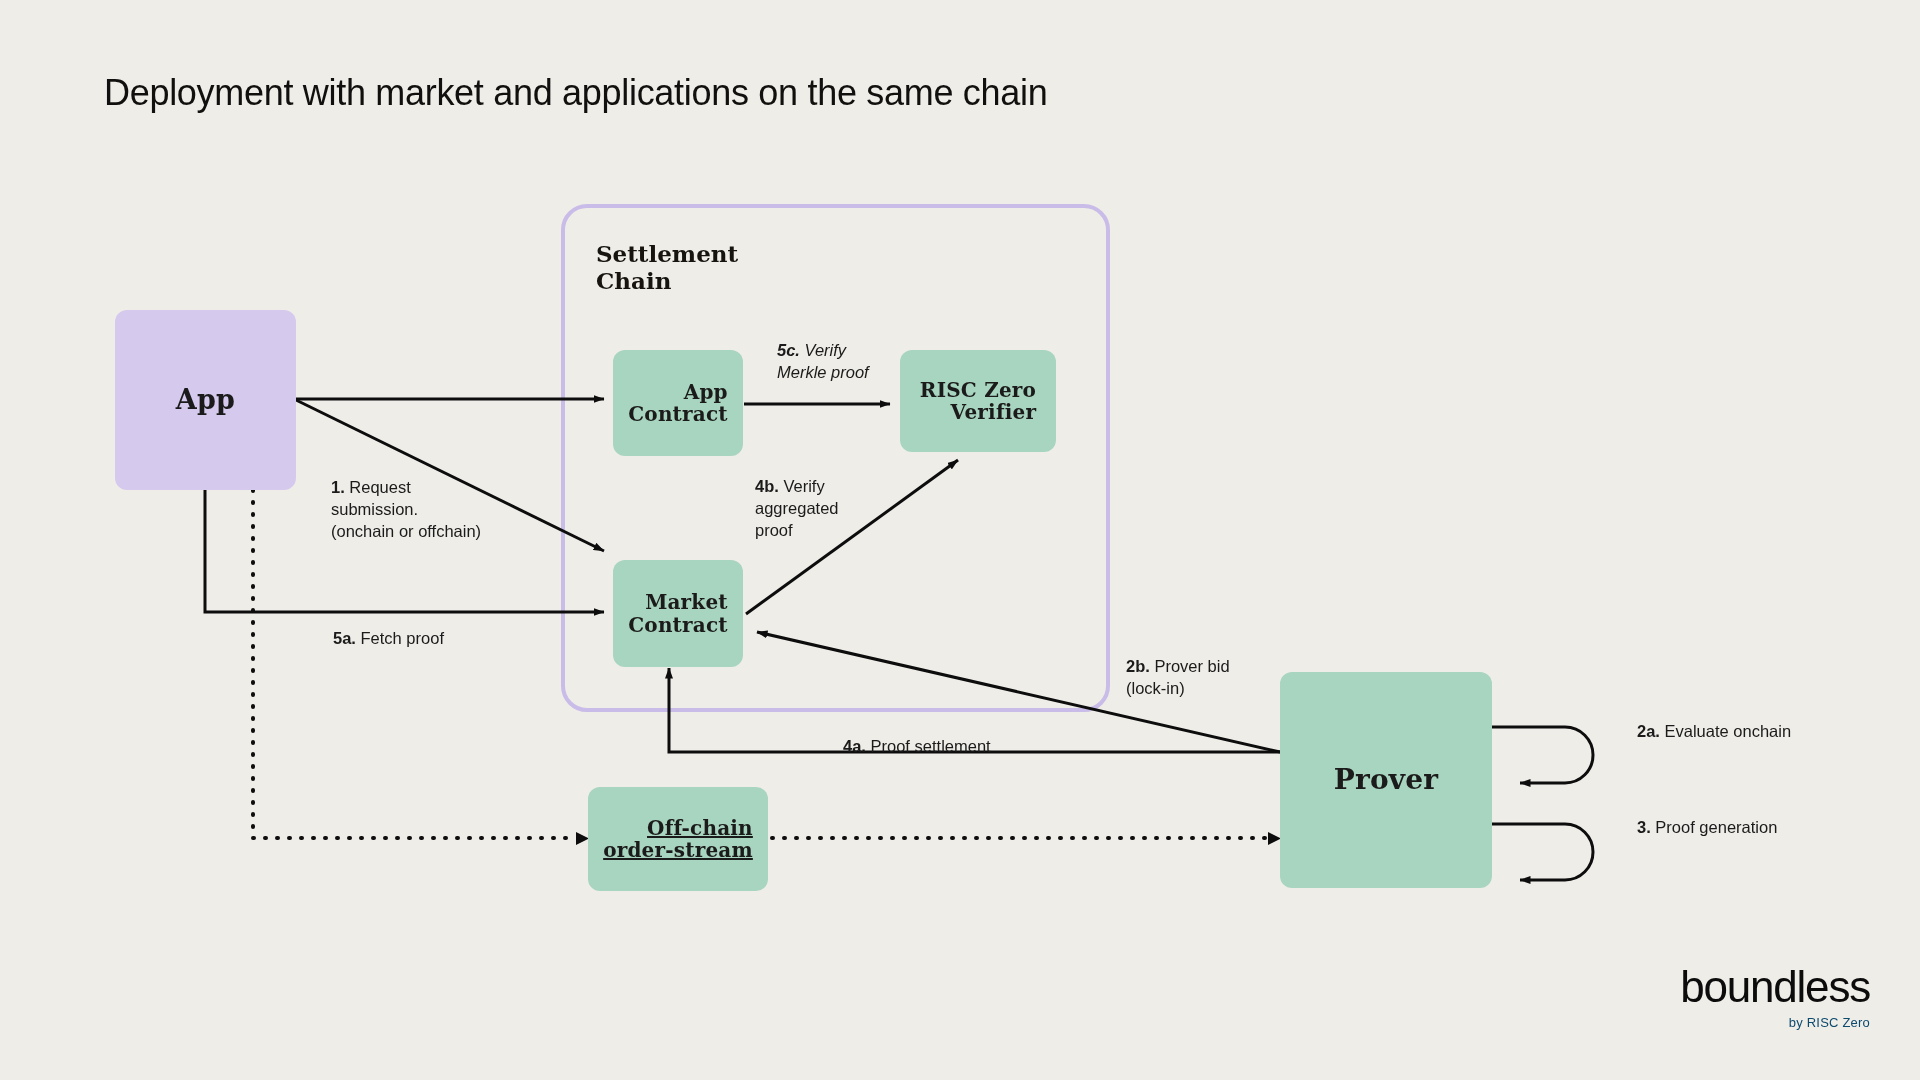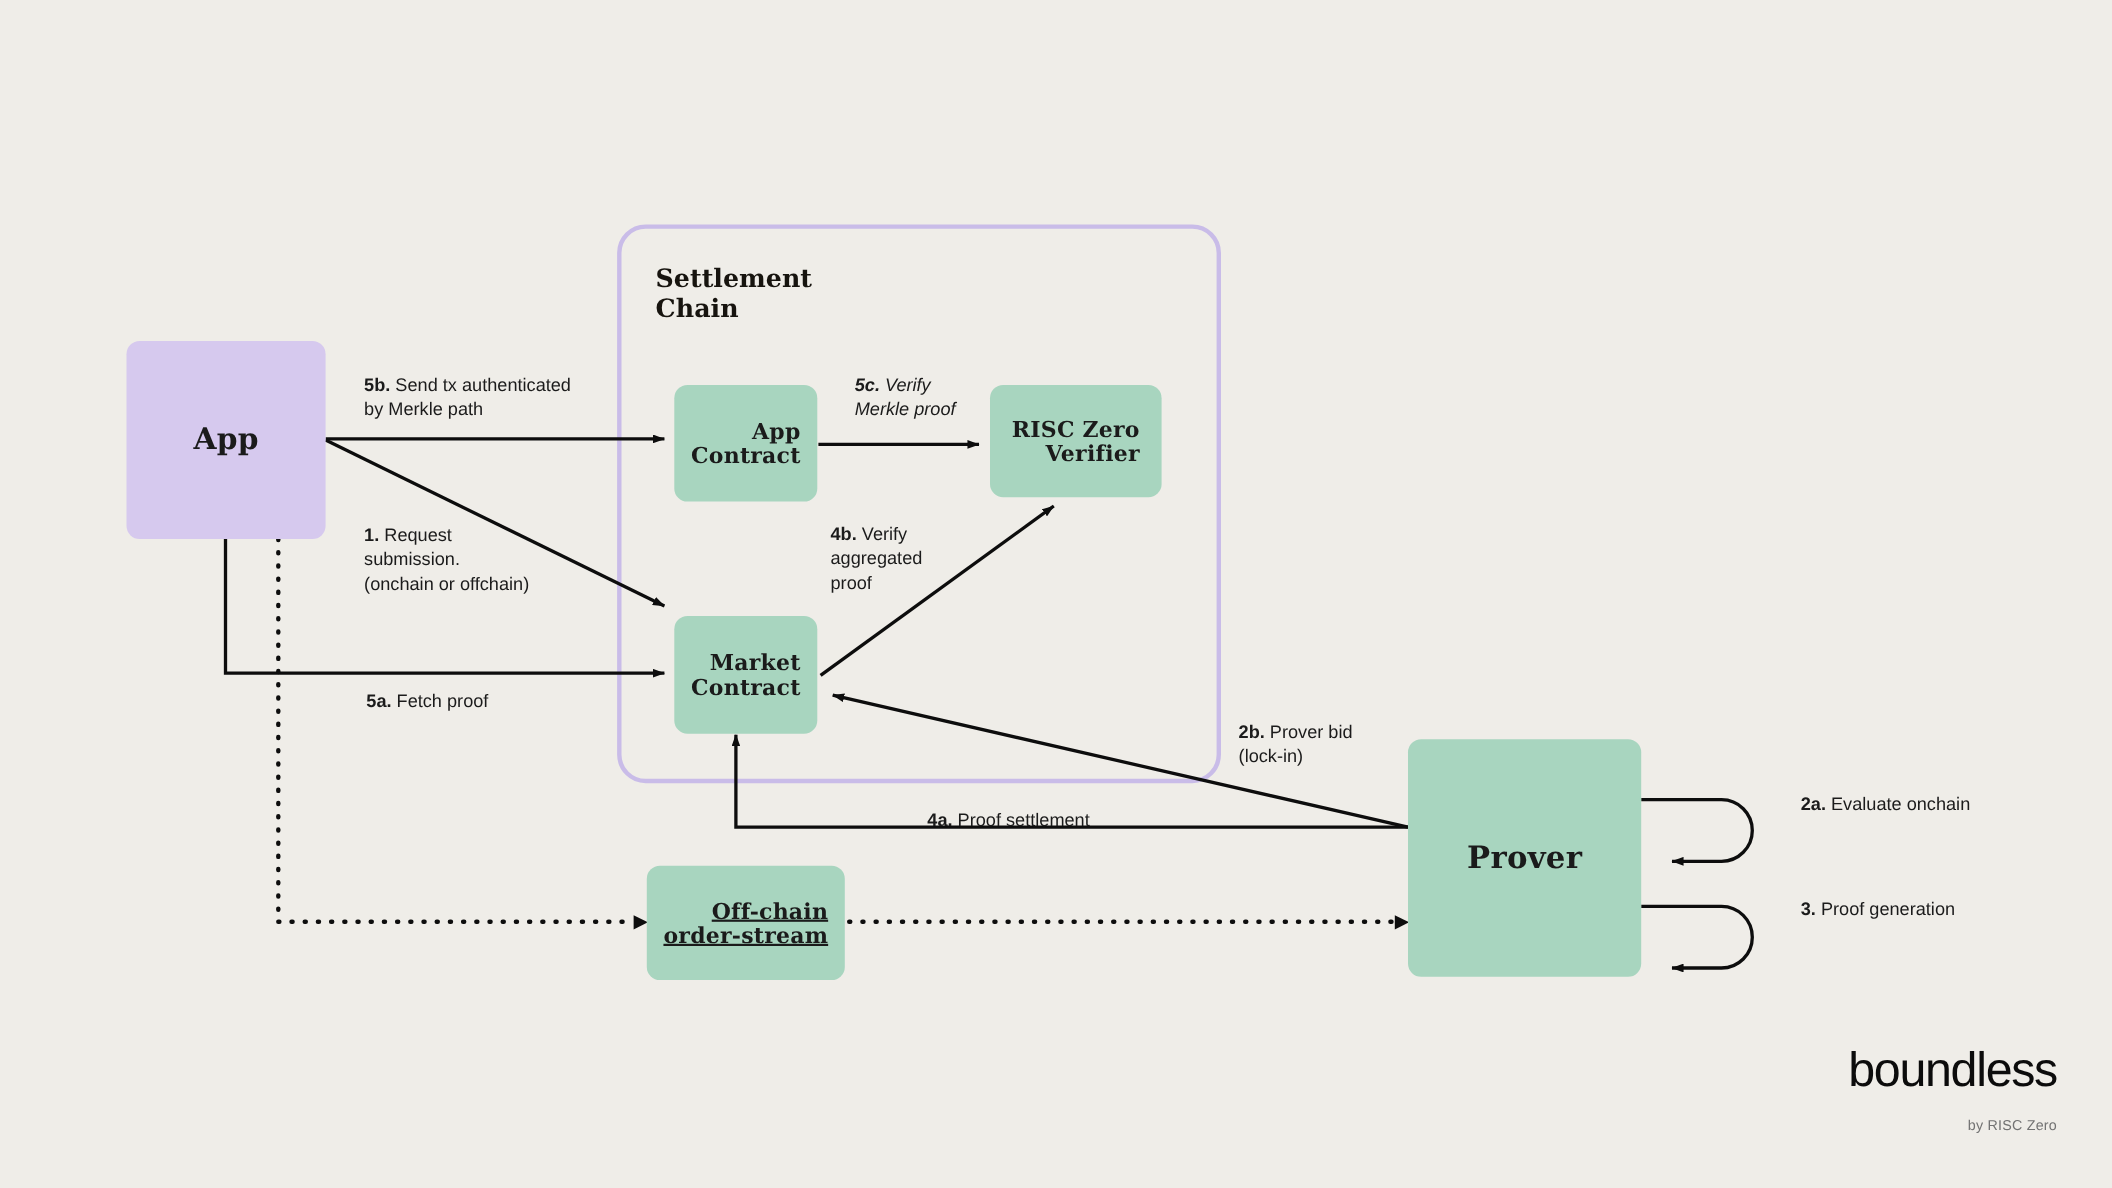--- a/index.html
+++ b/index.html
@@ -101,29 +101,30 @@
     font-weight: 400;
     letter-spacing: -1.2px;
     color: #0C0C0C;
     line-height: 1;
   }
   #brand-sub {
     font-family: "Liberation Sans", sans-serif;
     font-size: 13px;
     font-weight: 400;
     letter-spacing: 0.2px;
-    color: #737373;
-    margin-top: 20px;
+    color: #0c4a6e;
+    margin-top: 6px;
   }
 </style>
 </head>
 <body>
 
 <div id="canvas">
 
+  <div id="page-title">Deployment with market and applications on the same chain</div>
 
   <div id="settlement-chain-box"></div>
   <div id="settlement-chain-title">Settlement
 Chain</div>
 
   <svg class="layer" viewBox="0 0 1920 1080">
     <defs>
       <marker id="arrowhead" markerWidth="11" markerHeight="8" refX="10.5" refY="4" orient="auto" markerUnits="userSpaceOnUse">
         <path d="M0,0 L11,4 L0,8 z" fill="#0D0D0D"></path>
       </marker>
@@ -184,22 +185,20 @@
 
   <div class="node green" style="left:588px; top:787px; width:180px; height:104px; font-size:20px; white-space:pre-line;text-decoration:underline;">
     <span>Off-chain
 order-stream</span>
   </div>
 
   <div class="node green" style="left:1280px; top:672px; width:212px; height:216px; font-size:28px;">
     <span>Prover</span>
   </div>
 
-  <div class="edge-label" style="left:331px; top:340px; width:230px;"><b>5b.</b><span> Send tx authenticated
-by Merkle path</span></div>
 
   <div class="edge-label" style="left:331px; top:477px; width:190px;"><b>1.</b><span> Request
 submission.
 (onchain or offchain)</span></div>
 
   <div class="edge-label" style="left:777px; top:340px; width:140px;font-style:italic;"><b>5c.</b><span> Verify
 Merkle proof</span></div>
 
   <div class="edge-label" style="left:755px; top:476px; width:120px;"><b>4b.</b><span> Verify
 aggregated

